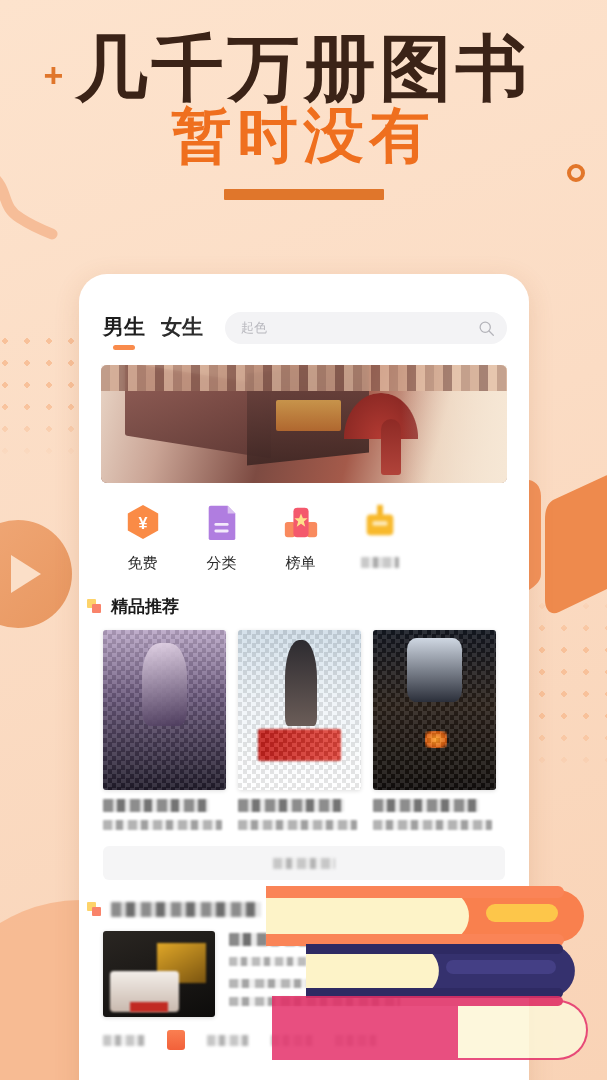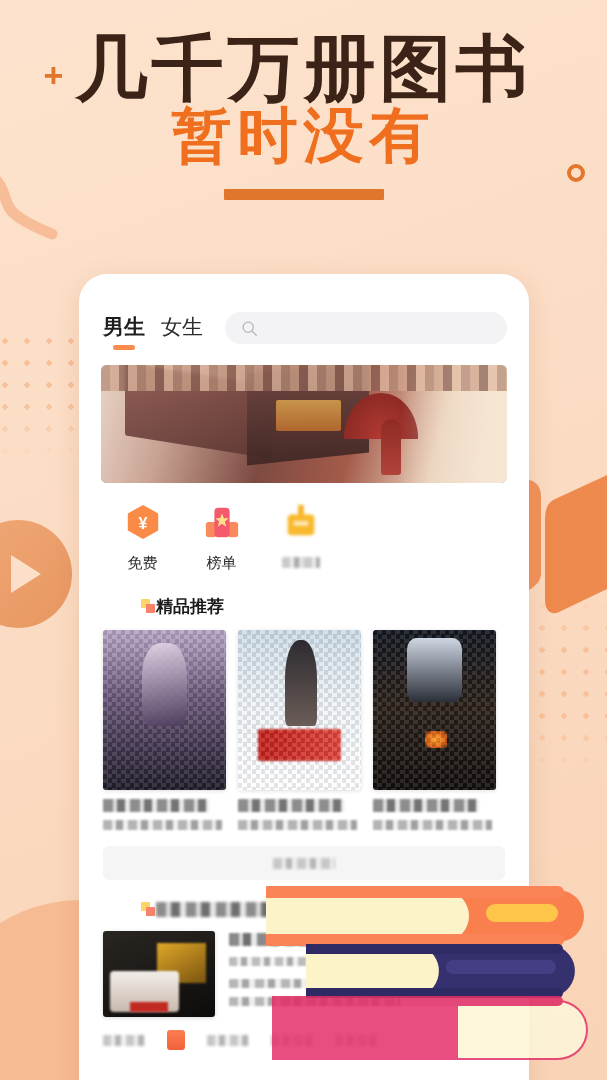--- a/index.html
+++ b/index.html
@@ -84,21 +84,21 @@
     width:450px; height:830px;
     background:#ffffff;
     border-radius:28px 28px 0 0;
     overflow:hidden;
     box-shadow:0 6px 26px rgba(160,90,40,.16);
   }
 
   
   .topbar { display:flex; align-items:center; padding:38px 22px 0 24px; gap:16px; }
   .tab { font-size:21px; color:#1d1d1d; font-weight:700; position:relative; padding-bottom:9px; }
-  .tab.inactive { font-weight:400; color:#2c2c2c; }
+  .tab.inactive { font-weight:700; color:#2c2c2c; }
   .tab.active::after {
     content:""; position:absolute; left:50%; transform:translateX(-50%);
     bottom:0; width:22px; height:5px; border-radius:3px; background:#f98b4c;
   }
   .searchbox {
     flex:1; height:32px; background:#f3f3f5; border-radius:16px;
     display:flex; align-items:center; padding:0 12px 0 16px; margin-left:6px; margin-bottom:7px;
   }
   .searchbox .ph { flex:1; font-size:13px; color:#b9b9bf; }
 
@@ -132,21 +132,21 @@
   .qn { width:79px; text-align:center; }
   .qn .ic { width:38px;height:38px;margin:0 auto 9px; }
   .qn .lb { font-size:15px; color:#2b2b2b; }
   .qn.blurred .lb-blur {
     display:inline-block;width:38px;height:11px;margin-top:3px;
     background:repeating-linear-gradient(90deg,#c9c9c9 0 8px,#ededed 8px 12px,#a9a9a9 12px 17px,#e2e2e2 17px 22px);
     filter:blur(1.6px); border-radius:1px;
   }
 
   
-  .sec { display:flex; align-items:center; padding:22px 24px 0 40px;margin-left:22px; }
+  .sec { display:flex; align-items:center; gap:9px; padding:22px 24px 0 8px; }
   .sec .mark { width:15px;height:15px;position:relative; }
   .sec .mark i { position:absolute; width:9px;height:9px; display:block; border-radius:1px; }
   .sec .mark .a { left:0;  top:0;  background:#fdd36a; }
   .sec .mark .b { left:5px;top:5px;background:#f9836a; }
   .sec .t { font-size:17px; font-weight:700; color:#1b1b1b; }
   .sec .t-blur {
     width:150px;height:15px;
     background:repeating-linear-gradient(90deg,#8c8c8c 0 10px,#d8d8d8 10px 15px,#6e6e6e 15px 24px,#e6e6e6 24px 30px);
     filter:blur(1.4px); border-radius:1px;
   }
@@ -264,20 +264,21 @@
 <div id="phone">
 
   <div class="topbar">
     <div class="tab active">
       <span>男生</span>
     </div>
     <div class="tab inactive">
       <span>女生</span>
     </div>
     <div class="searchbox">
+      <span class="ph">起色</span>
       <svg width="17" height="17" viewBox="0 0 20 20">
         <circle cx="8.5" cy="8.5" r="6" stroke="#b4b4ba" stroke-width="1.5" fill="none"></circle>
         <line x1="13" y1="13" x2="18" y2="18" stroke="#b4b4ba" stroke-width="1.5" stroke-linecap="round"></line>
       </svg>
     </div>
   </div>
 
   <div class="banner">
     <div class="sky"></div>
     <div class="bld1"></div>
@@ -293,20 +294,29 @@
 
     <div class="qn">
       <svg class="ic" viewBox="0 0 40 40">
         <polygon points="20,2 36,11 36,29 20,38 4,29 4,11" fill="#fa8b46"></polygon>
         <text x="20" y="27" font-size="17" fill="#fff" text-anchor="middle" font-family="Liberation Sans, sans-serif" font-weight="bold">¥</text>
       </svg>
       <div class="lb">免费</div>
     </div>
 
 
+    <div class="qn">
+      <svg class="ic" viewBox="0 0 40 40">
+        <path d="M8 3 h18 l8 8 v26 a2 2 0 0 1 -2 2 H8 a2 2 0 0 1 -2 -2 V5 a2 2 0 0 1 2 -2 Z" fill="#b07de0"></path>
+        <path d="M26 3 l8 8 h-8 Z" fill="#d9bff0"></path>
+        <rect x="12" y="21" width="15" height="3" rx="1.5" fill="#f3e9fb"></rect>
+        <rect x="12" y="28" width="15" height="3" rx="1.5" fill="#f3e9fb"></rect>
+      </svg>
+      <div class="lb">分类</div>
+    </div>
 
     <div class="qn">
       <svg class="ic" viewBox="0 0 40 40">
         <rect x="3" y="20" width="11" height="16" rx="3" fill="#f98a5e"></rect>
         <rect x="26" y="20" width="11" height="16" rx="3" fill="#f98a5e"></rect>
         <rect x="12" y="5" width="16" height="31" rx="4" fill="#f4596d"></rect>
         <polygon points="20,11 22,16 27,16 23,19.5 24.5,25 20,21.8 15.5,25 17,19.5 13,16 18,16" fill="#ffe08a"></polygon>
       </svg>
       <div class="lb">榜单</div>
     </div>

